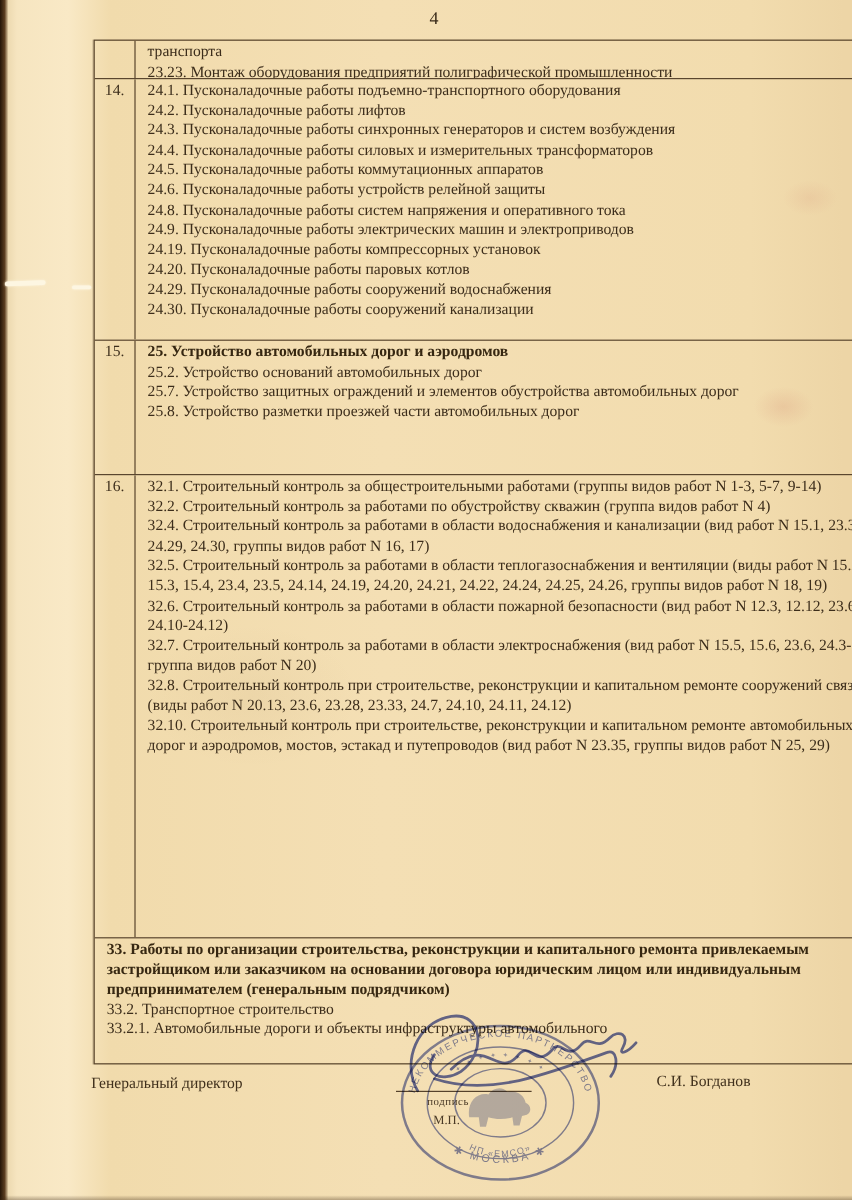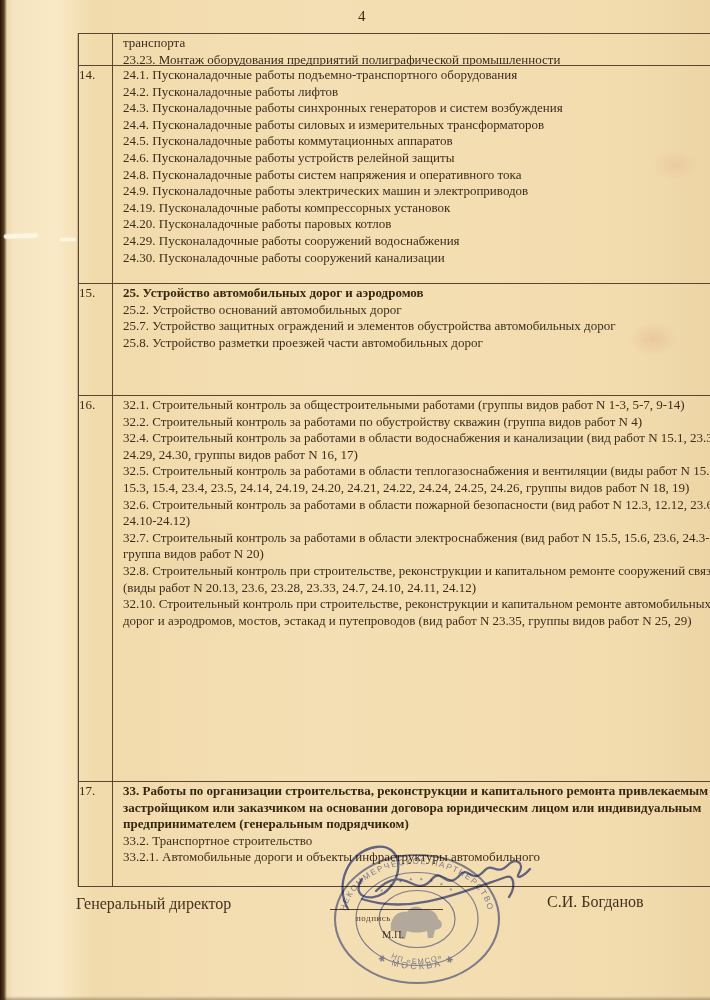--- a/index.html
+++ b/index.html
@@ -26,32 +26,32 @@
   .works-table{position:absolute;left:78px;top:33px;width:678px;
     border:1.3px solid #5a462e;box-sizing:border-box;
     box-shadow:-1px 0 0 rgba(90,70,46,.25);}
   .trow{display:flex;box-sizing:border-box;overflow:hidden;border-bottom:1.2px solid #5a462e;}
   .trow:last-child{border-bottom:none;}
   .trow:nth-child(1){height:32px;}
   .trow:nth-child(2){height:218px;}
   .trow:nth-child(3){height:112px;}
   .trow:nth-child(4){height:386px;}
   .trow:nth-child(5){height:104px;}
-  .tnum{flex:0 0 34px;width:34px;border-right:1.2px solid #5a462e;
+  .tnum{flex:0 0 34px;width:34px;border-right:1.2px solid #5a462e;text-align:center;
     padding-top:1px;font-size:13px;box-sizing:border-box;}
   .tcell{flex:1;padding:1px 12px 0 10px;font-size:13px;line-height:16.6px;box-sizing:border-box;}
   .tcell p{margin:0;}
   .tcell p.hdr{font-weight:bold;color:#362711;}
 
-  .footer-label{position:absolute;font-size:16px;color:#41311d;}
+  .footer-label{position:absolute;font-size:13px;color:#41311d;}
   .director-label{left:76px;top:895px;}
   .director-name{left:547px;top:893px;}
   .signature-line{position:absolute;left:330px;top:909px;width:113px;height:1.4px;background:#55422b;}
   .signature-caption{position:absolute;left:356px;top:913px;font-size:9px;color:#4a3a26;letter-spacing:.5px;}
-  .seal-caption{position:absolute;left:382px;top:929px;font-size:10.5px;color:#4a3a26;}
+  .seal-caption{position:absolute;left:361px;top:929px;font-size:10.5px;color:#4a3a26;}
 
   .stamp-wrap{position:absolute;left:322px;top:843px;width:190px;height:157px;
     opacity:.82;mix-blend-mode:multiply;}
   .signature-wrap{position:absolute;left:318px;top:833px;width:240px;height:85px;
     opacity:.9;mix-blend-mode:multiply;}
 </style>
 </head>
 <body>
 
 <div class="binding-edge"></div>
@@ -105,21 +105,20 @@
         <p>32.2. Строительный контроль за работами по обустройству скважин (группа видов работ N 4)</p>
         <p>32.4. Строительный контроль за работами в области водоснабжения и канализации (вид работ N 15.1, 23.32, 24.29, 24.30, группы видов работ N 16, 17)</p>
         <p>32.5. Строительный контроль за работами в области теплогазоснабжения и вентиляции (виды работ N 15.2, 15.3, 15.4, 23.4, 23.5, 24.14, 24.19, 24.20, 24.21, 24.22, 24.24, 24.25, 24.26, группы видов работ N 18, 19)</p>
         <p>32.6. Строительный контроль за работами в области пожарной безопасности (вид работ N 12.3, 12.12, 23.6, 24.10-24.12)</p>
         <p>32.7. Строительный контроль за работами в области электроснабжения (вид работ N 15.5, 15.6, 23.6, 24.3-24.10, группа видов работ N 20)</p>
         <p>32.8. Строительный контроль при строительстве, реконструкции и капитальном ремонте сооружений связи (виды работ N 20.13, 23.6, 23.28, 23.33, 24.7, 24.10, 24.11, 24.12)</p>
         <p>32.10. Строительный контроль при строительстве, реконструкции и капитальном ремонте автомобильных дорог и аэродромов, мостов, эстакад и путепроводов (вид работ N 23.35, группы видов работ N 25, 29)</p>
       </div>
     </div>
     <div class="trow">
-      <div class="tnum">17.</div>
       <div class="tcell">
         <p class="hdr">33. Работы по организации строительства, реконструкции и капитального ремонта привлекаемым застройщиком или заказчиком на основании договора юридическим лицом или индивидуальным предпринимателем (генеральным подрядчиком)</p>
         <p>33.2. Транспортное строительство</p>
         <p>33.2.1. Автомобильные дороги и объекты инфраструктуры автомобильного</p>
       </div>
     </div>
   </div>
 
 <div class="footer-label director-label">Генеральный директор</div>
 <div class="footer-label director-name">С.И. Богданов</div>

